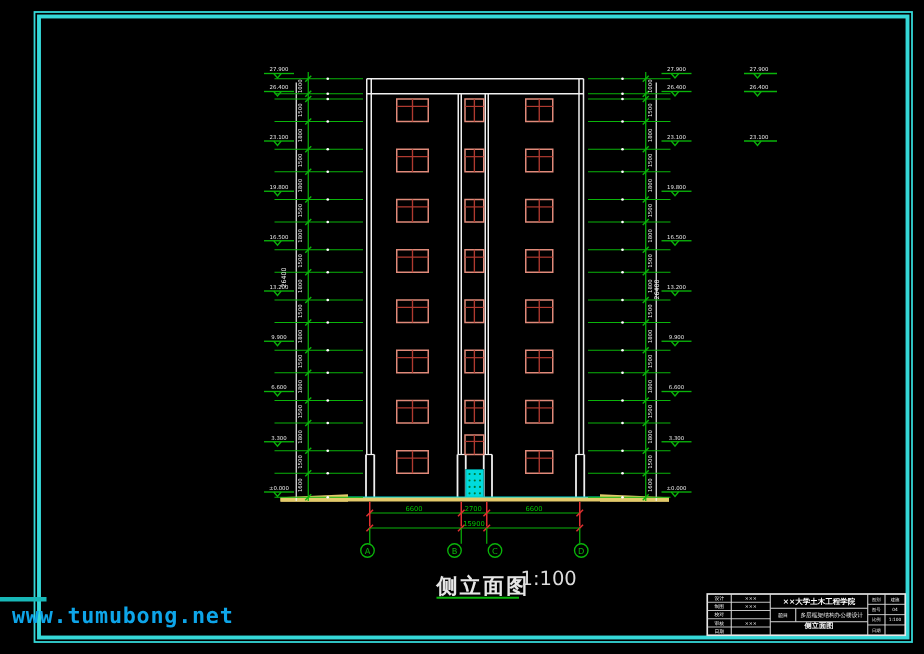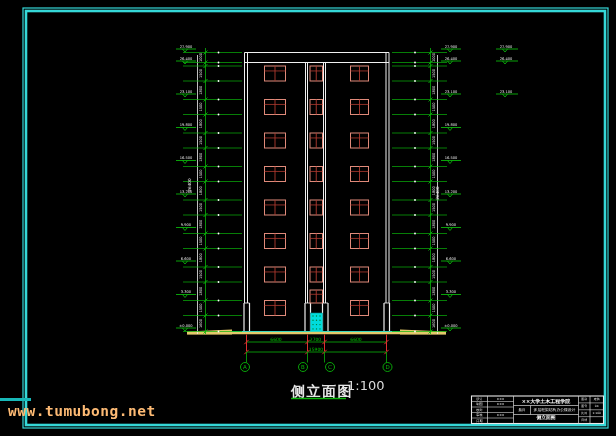--- a/index.html
+++ b/index.html
@@ -2,21 +2,21 @@
 <html><head>
 <meta charset="utf-8">
 <style>
   html,body{margin:0;padding:0;background:#000;}
   #stage{position:relative;width:616px;height:436px;background:#000;overflow:hidden;
          font-family:"DejaVu Sans","Liberation Sans",sans-serif;}
   svg{position:absolute;left:0;top:0;}
   .wm{position:absolute;z-index:5;pointer-events:none;}
   #wm-logo{left:10px;top:352px;font-size:47px;font-weight:bold;color:#412b18;
            letter-spacing:2px;font-family:"DejaVu Sans",sans-serif;-webkit-text-stroke:1px #412b18;}
-  #wm-url{left:8px;top:403px;font-size:14.5px;font-weight:bold;color:#fdba74;
+  #wm-url{left:8px;top:403px;font-size:14.5px;font-weight:bold;color:#0ea5e9;
           letter-spacing:0.5px;font-family:"DejaVu Sans Mono",monospace;}
   #wm-dash{left:0px;top:398px;width:31px;height:2.5px;background:#18b8b8;}
 </style>
 </head>
 <body>
 
 <div id="stage">
   <svg id="cad" width="616" height="436" viewBox="0 0 616 436">
       <rect x="0" y="0" width="616" height="436" fill="#000000"></rect>
       <rect x="23" y="8" width="585" height="420" fill="none" stroke="#35d8d8" stroke-width="1.2"></rect>

